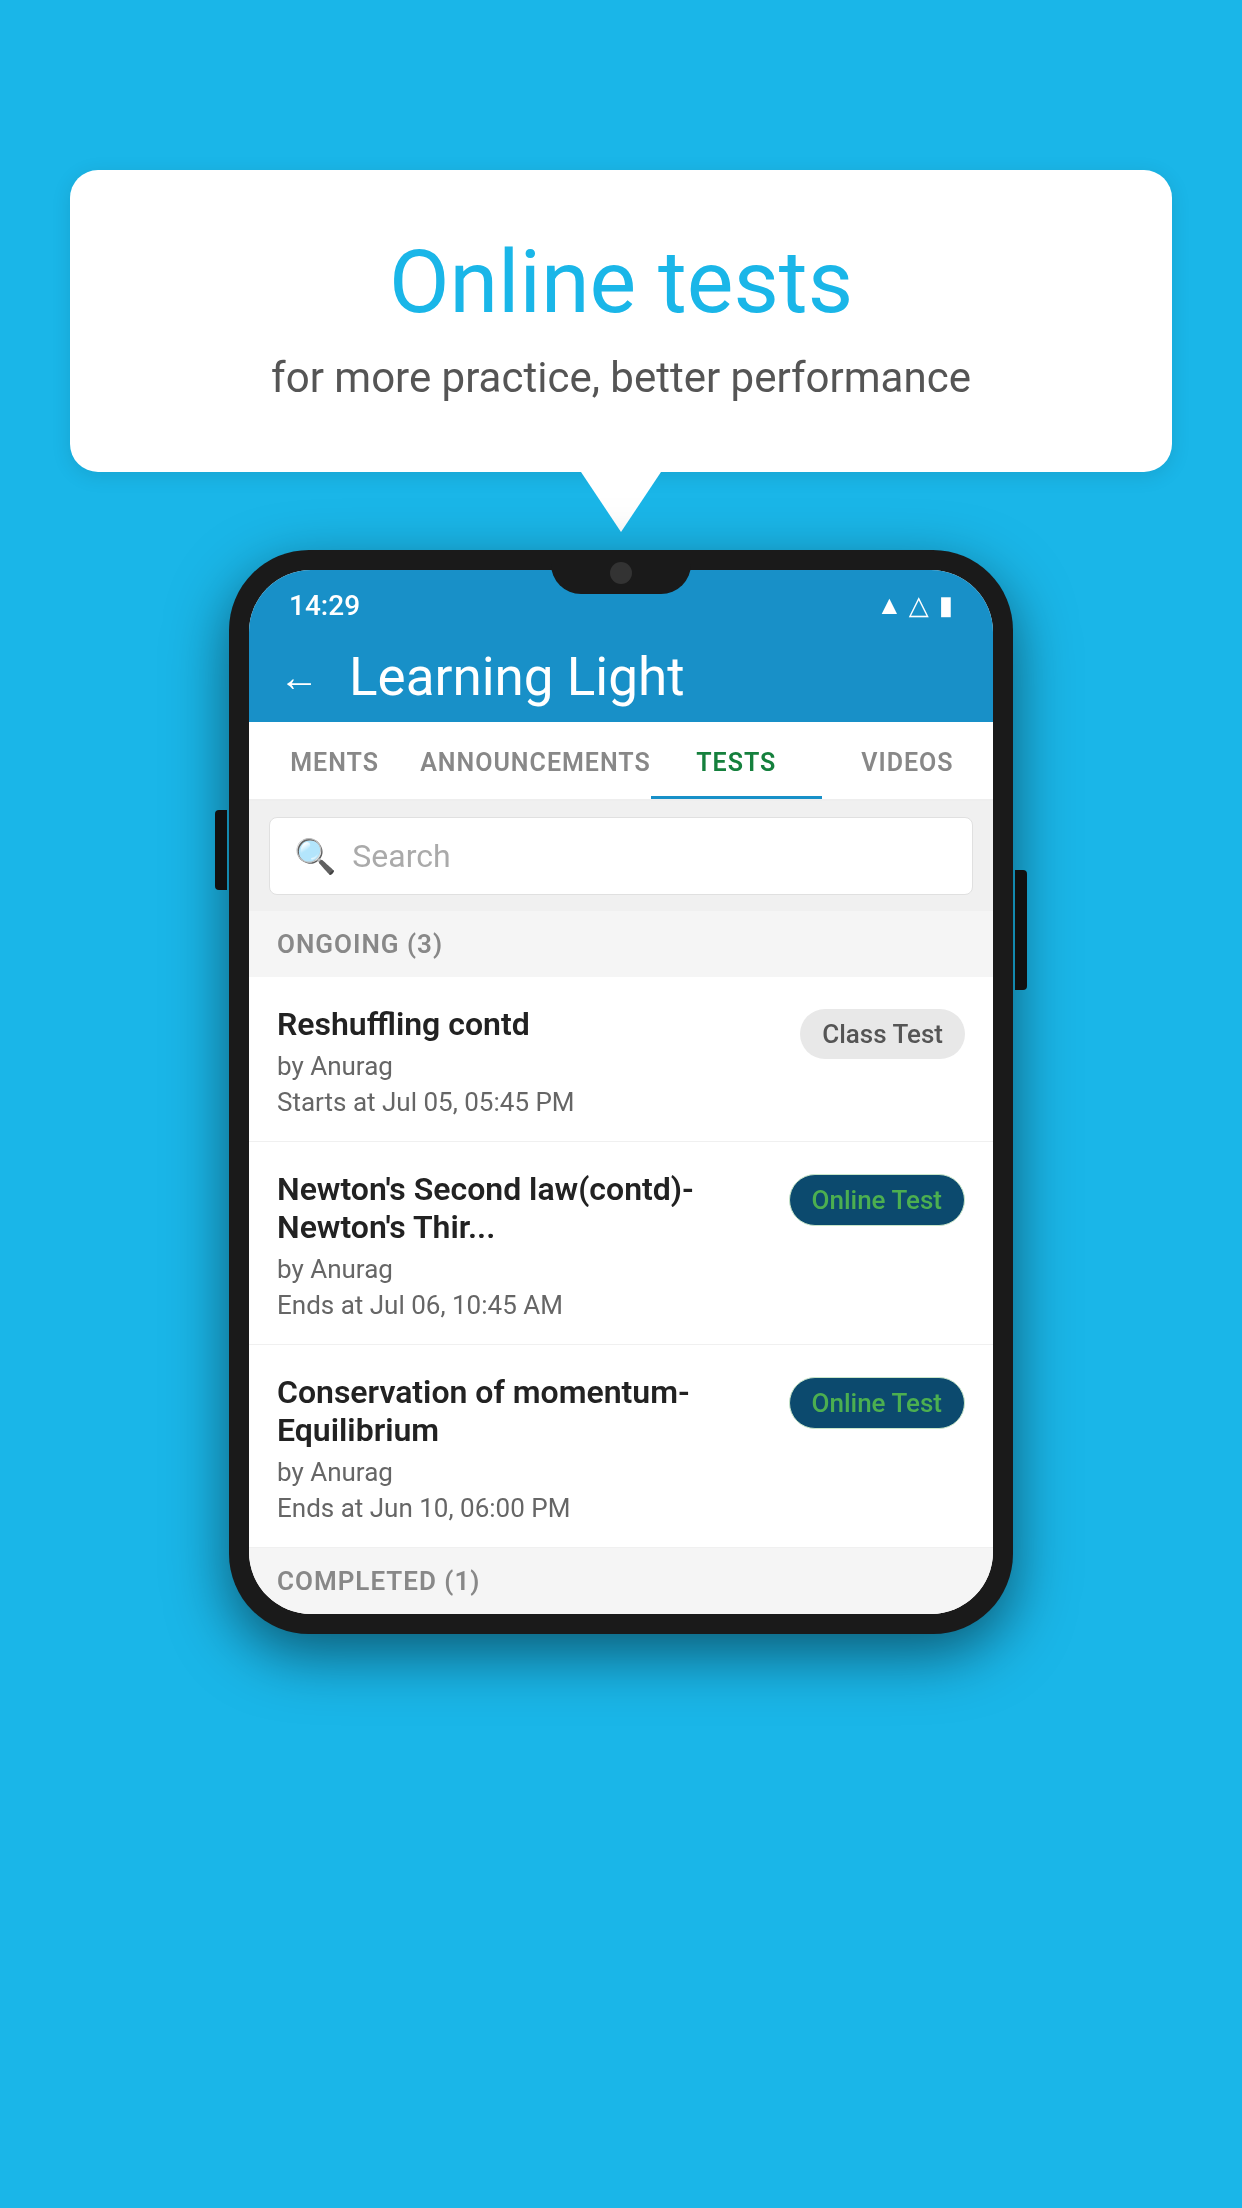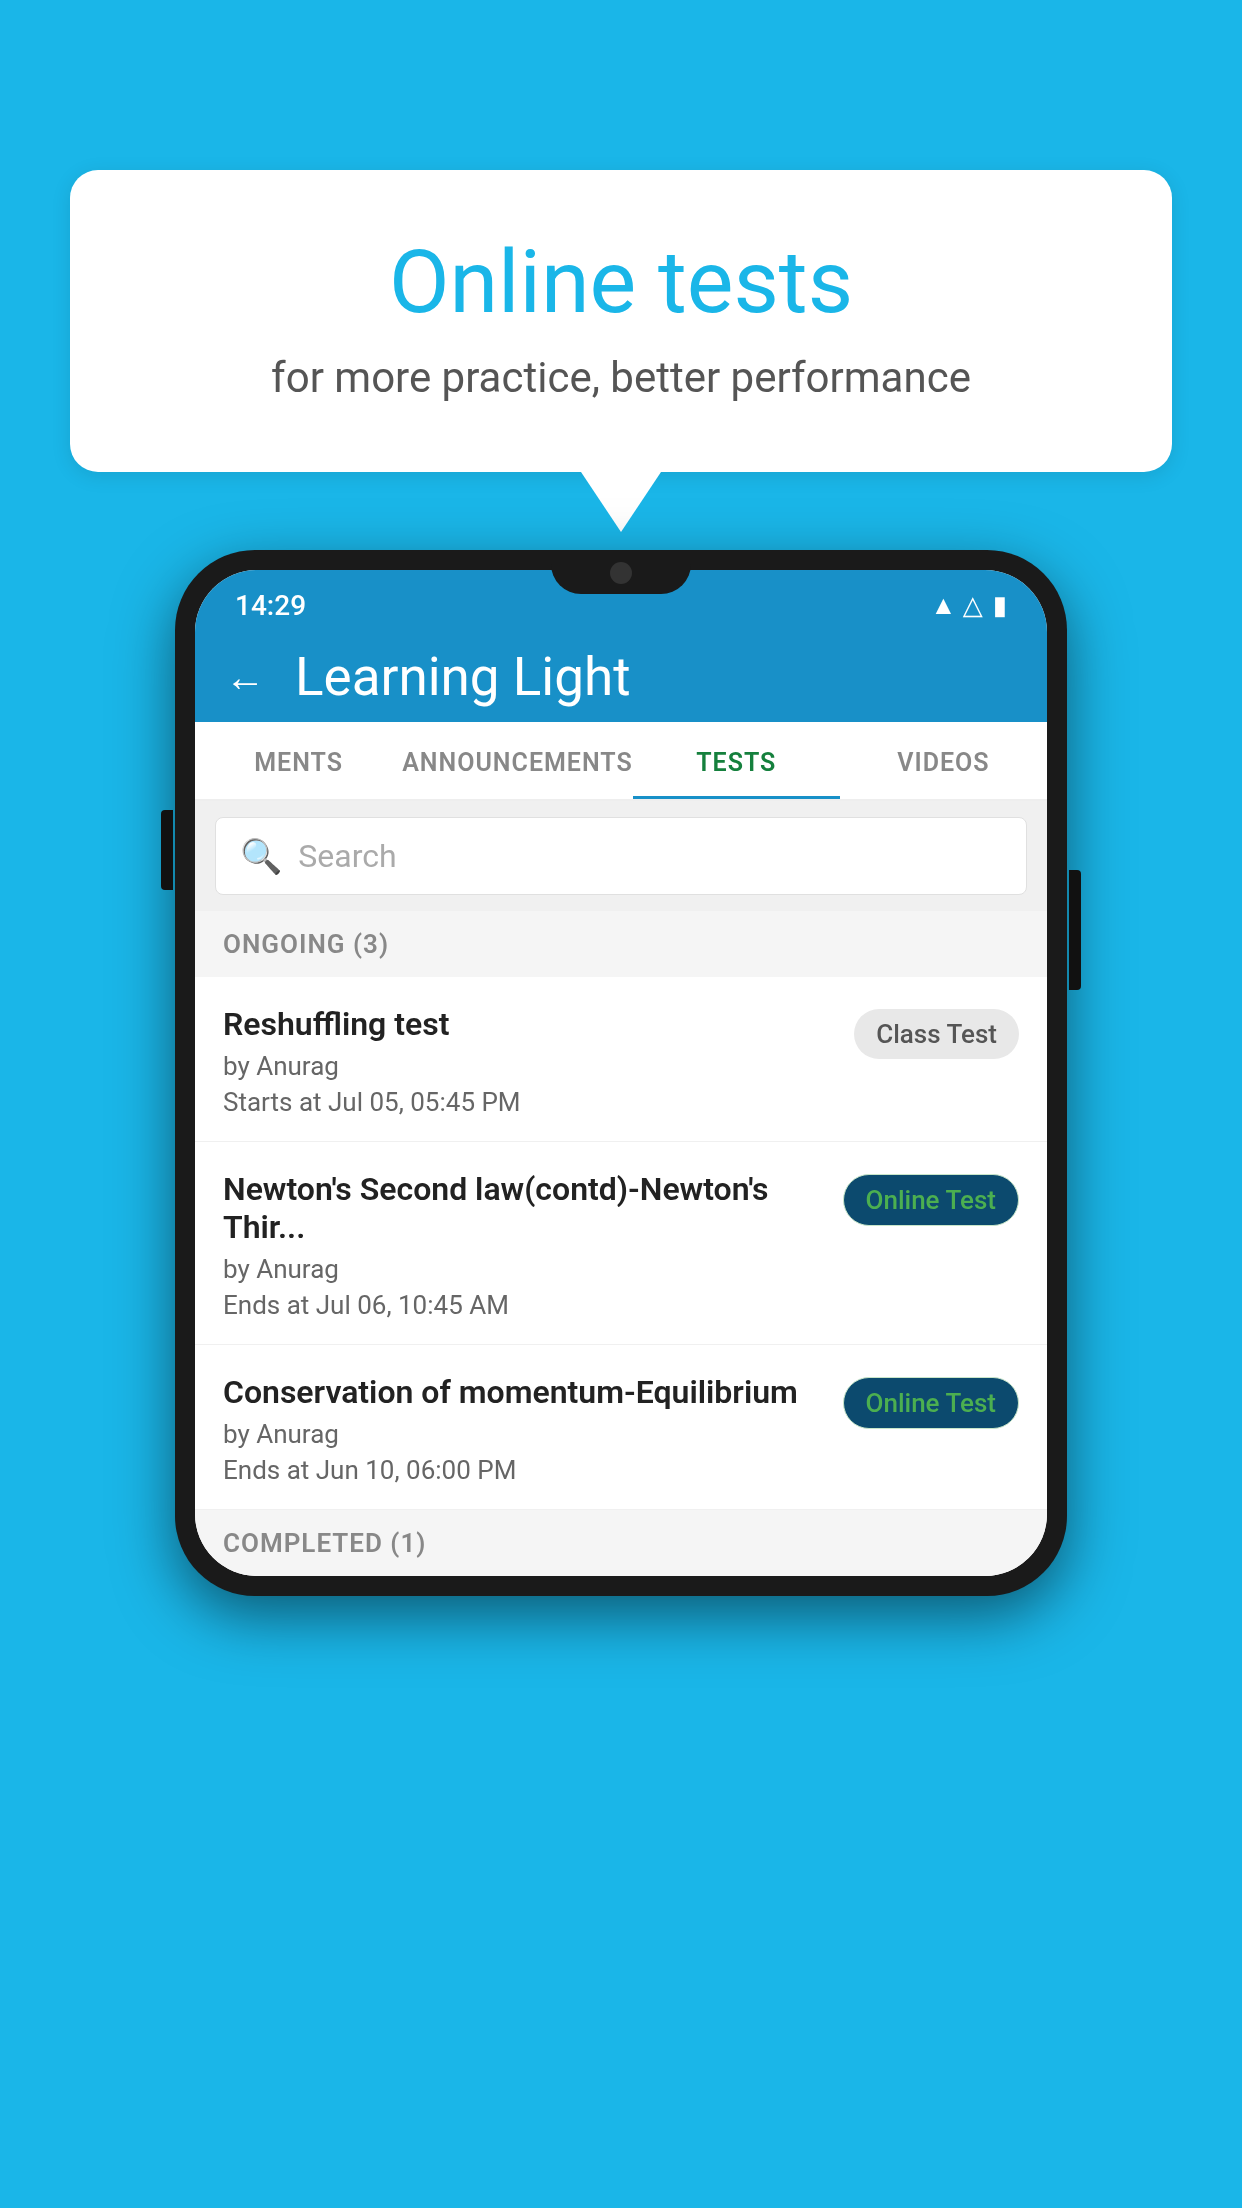--- a/index.html
+++ b/index.html
@@ -54,21 +54,21 @@
       border-top: 60px solid white;
       margin-top: 0;
     }
 
     
     .phone-wrapper {
       position: absolute;
       top: 550px;
       left: 50%;
       transform: translateX(-50%);
-      width: 892px;
+      width: 784px;
     }
 
     .phone-outer {
       background: #1a1a1a;
       border-radius: 80px;
       padding: 20px;
       box-shadow: 0 20px 60px rgba(0,0,0,0.5);
       position: relative;
     }
 
@@ -369,21 +369,21 @@
           <span class="search-text">Search</span>
         </div>
       </div>
 
       <div class="section-header">
         <span class="section-label">ONGOING (3)</span>
       </div>
 
       <div class="test-item">
         <div class="test-info">
-          <div class="test-name">Reshuffling test</div>
+          <div class="test-name">Reshuffling contd</div>
           <div class="test-author">by Anurag</div>
           <div class="test-date">Starts at  Jul 05, 05:45 PM</div>
         </div>
         <span class="test-badge badge-class">Class Test</span>
       </div>
 
       <div class="test-item">
         <div class="test-info">
           <div class="test-name">Newton's Second law(contd)-Newton's Thir...</div>
           <div class="test-author">by Anurag</div>

